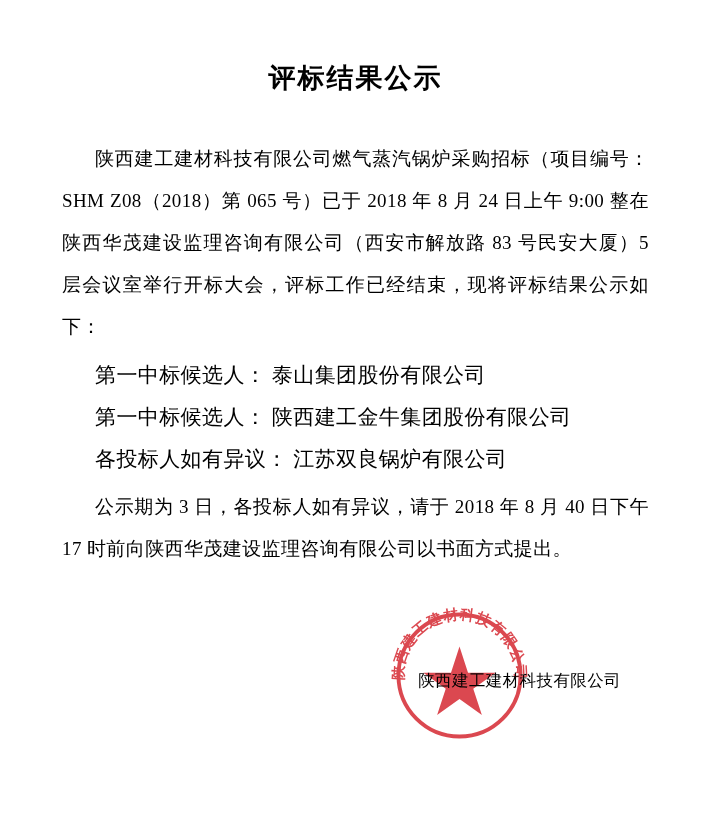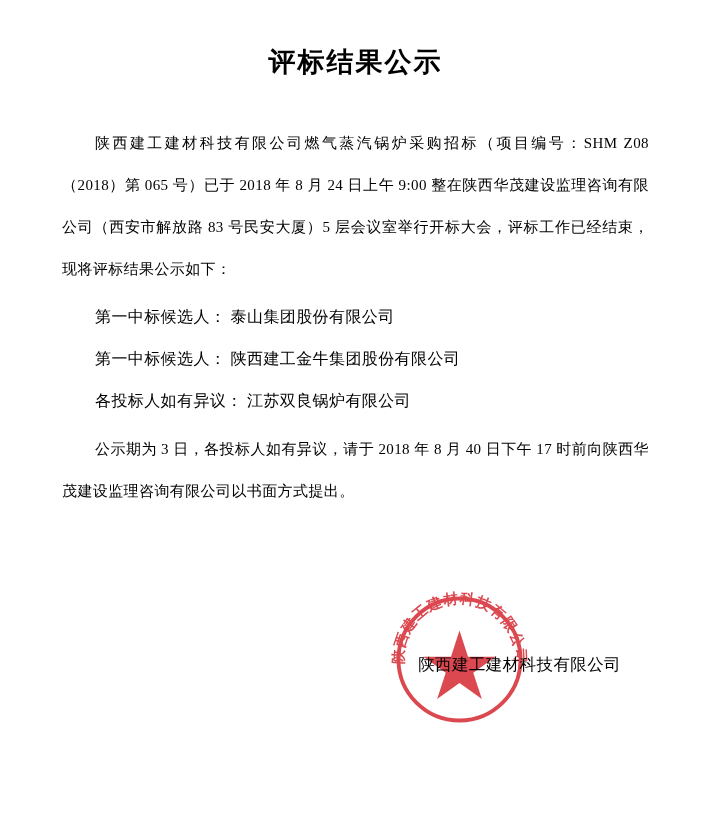--- a/index.html
+++ b/index.html
@@ -20,40 +20,40 @@
     width: 711px;
     height: 826px;
     box-sizing: border-box;
     padding: 0 62px;
   }
   .doc-title {
     text-align: center;
     font-size: 27px;
     font-weight: bold;
     letter-spacing: 2px;
-    margin-top: 44px;
+    margin-top: 60px;
     margin-bottom: 0;
     font-family: "Liberation Serif", "DejaVu Serif", serif;
   }
   .body-block {
     margin-top: 42px;
   }
   .para {
-    font-size: 15px;
+    font-size: 19px;
     line-height: 42px;
     text-align: justify;
     text-justify: inter-ideograph;
     margin: 0;
     letter-spacing: 0.4px;
   }
   .para.indent {
     text-indent: 33px;
   }
   .candidate {
-    font-size: 16px;
+    font-size: 21px;
     line-height: 42px;
     margin: 0;
     text-indent: 33px;
     letter-spacing: 0.4px;
   }
   .spacer-small {
     height: 6px;
   }
   .signature-block {
     position: absolute;

